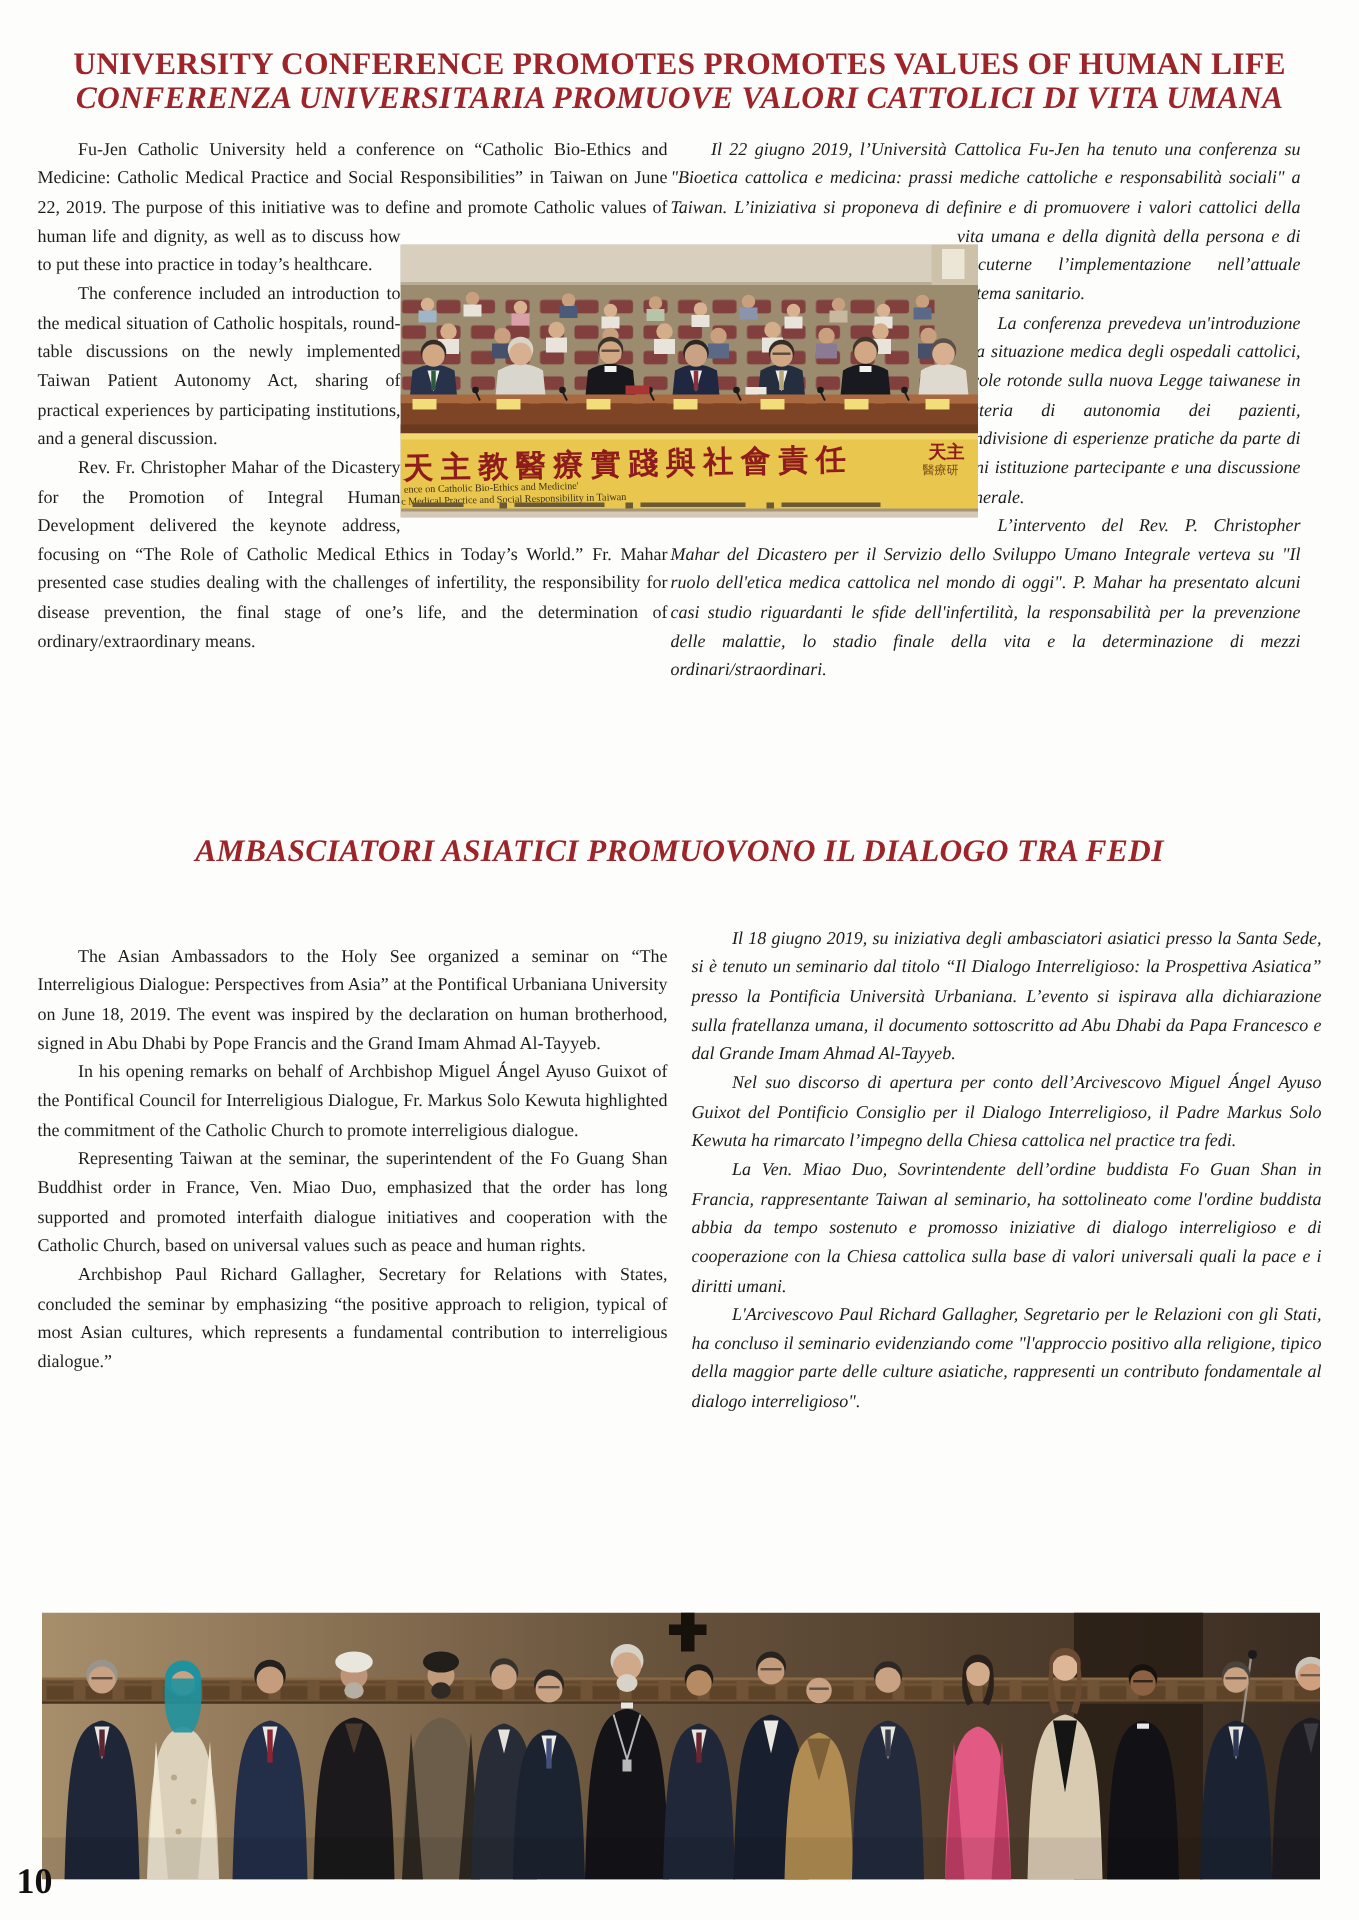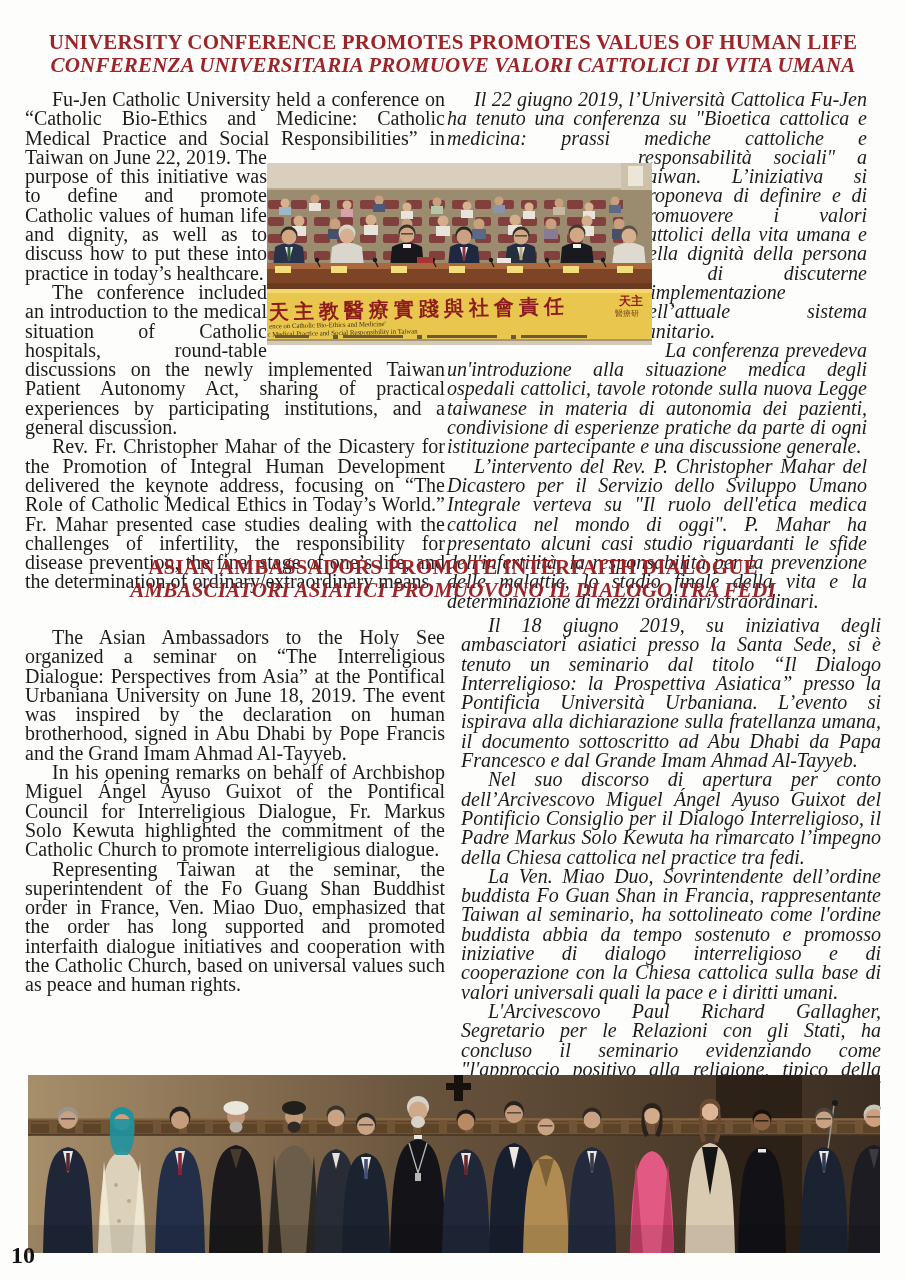--- a/index.html
+++ b/index.html
@@ -10,21 +10,21 @@
   }
   
   .headline{position:absolute;left:0;right:0;text-align:center;line-height:23px;}
   .headline .h-en{color:#9d2429;font-weight:bold;font-size:21px;letter-spacing:.2px;}
   .headline .h-it{color:#9d2429;font-weight:bold;font-style:italic;font-size:21px;letter-spacing:.2px;}
   #headline1{top:31px;}
   #headline2{top:556px;}
   
   .col{
     position:absolute;width:420px;text-align:justify;
-    font-size:20px;line-height:19.3px;
+    font-size:12px;line-height:19.3px;
   }
   .col p{margin:0;padding:0;text-indent:27px;}
   .col.italian{font-style:italic;}
   #a1-en{left:25px;top:90px;}
   #a1-it{left:447px;top:90px;}
   #a2-en{left:25px;top:628px;}
   #a2-it{left:461px;top:616px;}
   
   .cut{display:block;}
   .cut-r{float:right;width:178px;height:253px;shape-outside:inset(73px 0 0 0);}
@@ -223,28 +223,28 @@
           <rect x="150" y="172" width="5" height="4"></rect>
           <rect x="160" y="172" width="70" height="3"></rect>
           <rect x="244" y="172" width="5" height="4"></rect>
           <rect x="254" y="172" width="66" height="3"></rect>
       </g>
       <rect y="178" width="385" height="4" fill="#d3c9b6"></rect>
     </svg>
   </div>
 
   <div class="headline" id="headline2">
-    <div class="h-en">ASIAN AMBASSADORS PROMOTE INTERFAITH DIALOGUE</div>
     <div class="h-it">AMBASCIATORI ASIATICI PROMUOVONO IL DIALOGO TRA FEDI</div>
   </div>
 
   <div class="col" id="a2-en">
     <p>The Asian Ambassadors to the Holy See organized a seminar on “The Interreligious Dialogue: Perspectives from Asia” at the Pontifical Urbaniana University on June 18, 2019. The event was inspired by the declaration on human brotherhood, signed in Abu Dhabi by Pope Francis and the Grand Imam Ahmad Al-Tayyeb.</p>
     <p>In his opening remarks on behalf of Archbishop Miguel Ángel Ayuso Guixot of the Pontifical Council for Interreligious Dialogue, Fr. Markus Solo Kewuta highlighted the commitment of the Catholic Church to promote interreligious dialogue.</p>
     <p>Representing Taiwan at the seminar, the superintendent of the Fo Guang Shan Buddhist order in France, Ven. Miao Duo, emphasized that the order has long supported and promoted interfaith dialogue initiatives and cooperation with the Catholic Church, based on universal values such as peace and human rights.</p>
+    <p>Archbishop Paul Richard Gallagher, Secretary for Relations with States, concluded the seminar by emphasizing “the positive approach to religion, typical of most Asian cultures, which represents a fundamental contribution to interreligious dialogue.”</p>
   </div>
 
   <div class="col italian" id="a2-it">
     <p>Il 18 giugno 2019, su iniziativa degli ambasciatori asiatici presso la Santa Sede, si è tenuto un seminario dal titolo “Il Dialogo Interreligioso: la Prospettiva Asiatica” presso la Pontificia Università Urbaniana. L’evento si ispirava alla dichiarazione sulla fratellanza umana, il documento sottoscritto ad Abu Dhabi da Papa Francesco e dal Grande Imam Ahmad Al-Tayyeb.</p>
     <p>Nel suo discorso di apertura per conto dell’Arcivescovo Miguel Ángel Ayuso Guixot del Pontificio Consiglio per il Dialogo Interreligioso, il Padre Markus Solo Kewuta ha rimarcato l’impegno della Chiesa cattolica nel practice tra fedi.</p>
     <p>La Ven. Miao Duo, Sovrintendente dell’ordine buddista Fo Guan Shan in Francia, rappresentante Taiwan al seminario, ha sottolineato come l'ordine buddista abbia da tempo sostenuto e promosso iniziative di dialogo interreligioso e di cooperazione con la Chiesa cattolica sulla base di valori universali quali la pace e i diritti umani.</p>
     <p>L'Arcivescovo Paul Richard Gallagher, Segretario per le Relazioni con gli Stati, ha concluso il seminario evidenziando come "l'approccio positivo alla religione, tipico della maggior parte delle culture asiatiche, rappresenti un contributo fondamentale al dialogo interreligioso".</p>
   </div>
 
   <div class="photo" id="photo2">

